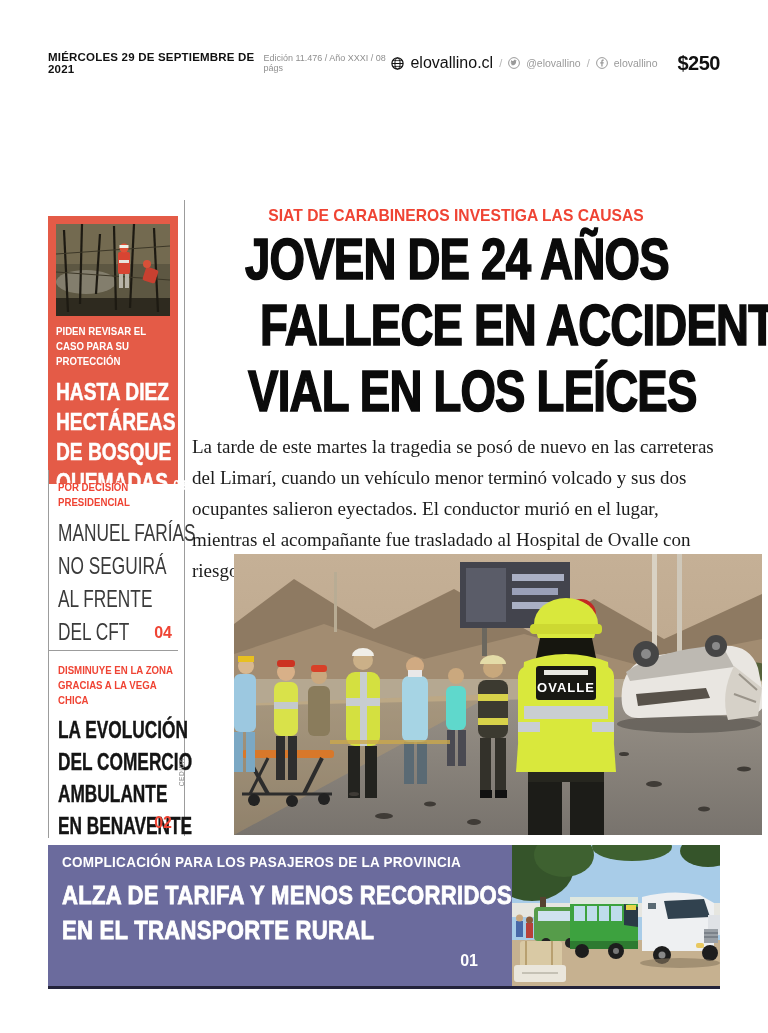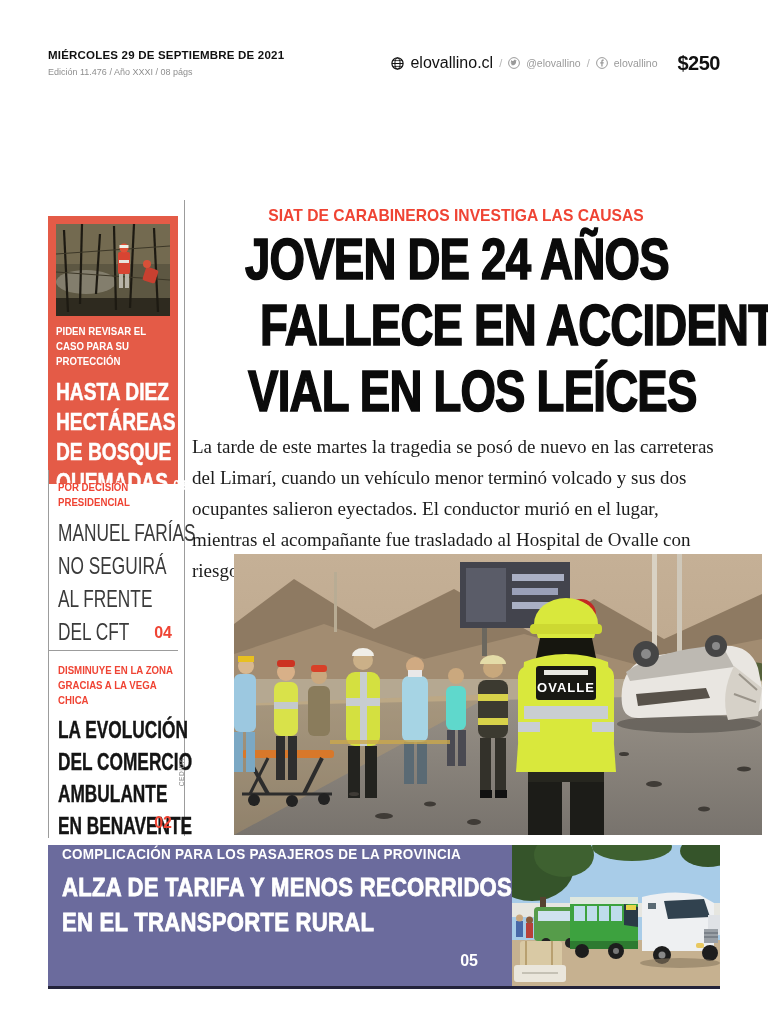--- a/index.html
+++ b/index.html
@@ -2,21 +2,21 @@
 <html><head>
 <meta charset="utf-8">
 <style>
   html,body{margin:0;padding:0;background:#ffffff;}
   .page{position:relative;width:768px;height:1033px;background:#fff;overflow:hidden;
         font-family:"Liberation Sans",sans-serif;color:#111;}
   .abs{position:absolute;}
 
   
   .topbar{left:48px;top:50px;width:672px;height:26px;display:flex;align-items:center;justify-content:space-between;}
-  .tb-left{display:flex;align-items:baseline;gap:6px;flex-direction:column;}
+  .tb-left{display:flex;align-items:baseline;gap:6px;}
   .tb-date{font-size:11.5px;font-weight:bold;letter-spacing:.2px;color:#111;}
   .tb-edition{font-size:9px;color:#8f8f8f;}
   .tb-right{display:flex;align-items:center;gap:6px;}
   .tb-site{font-size:16px;font-weight:normal;color:#111;}
   .tb-handle{font-size:10.5px;color:#9a9a9a;}
   .tb-sep{font-size:11px;color:#b5b5b5;}
   .tb-price{font-size:20px;font-weight:bold;color:#111;margin-left:14px;letter-spacing:-.5px;}
   .icn{display:inline-block;vertical-align:middle;}
 
   
@@ -56,21 +56,21 @@
   .m-headline .line span{display:inline-block;white-space:nowrap;font-size:57px;font-weight:bold;
       letter-spacing:-1px;transform:scaleX(.8);transform-origin:50% 50%;-webkit-text-stroke:1.6px #0b0b0b;}
   .m-lead{left:192px;top:431px;width:528px;font-family:"Liberation Serif",serif;
       font-size:19px;line-height:31px;color:#1c1c1c;}
   .m-lead .ref-abs{right:2px;bottom:-2px;}
   .m-photo{left:192px;top:554px;width:528px;height:281px;margin-left:42px;}
   .m-credit{left:178px;top:758px;font-size:6.5px;color:#8a8a8a;letter-spacing:.6px;
       writing-mode:vertical-rl;transform:rotate(180deg);}
 
   
-  .purple{left:48px;top:845px;width:464px;height:141px;box-sizing:border-box;padding:0 14px;position:absolute;}
+  .purple{left:48px;top:845px;width:464px;height:141px;box-sizing:border-box;padding:8px 14px;position:absolute;}
   .p-kick{color:#fff;font-weight:bold;font-size:15px;letter-spacing:.3px;display:inline-block;
       transform:scaleX(.9);transform-origin:0 50%;white-space:nowrap;}
   .p-hl{margin-top:7px;color:#fff;}
   .p-hl .hl-line{font-size:26px;font-weight:bold;line-height:35px;letter-spacing:.3px;
       transform:scaleX(.85);-webkit-text-stroke:.8px #fff;}
   .p-ref{position:absolute;right:34px;bottom:16px;color:#fff;font-weight:bold;font-size:16px;}
   .b-photo{left:512px;top:845px;width:208px;height:141px;}
   svg{display:block;}
 </style>
 </head>
@@ -334,21 +334,21 @@
     </svg>
   </div>
   <div class="abs m-credit">CEDIDA</div>
 
   <div class="purple" style="background:#6b6b9d;">
     <span class="p-kick">COMPLICACIÓN PARA LOS PASAJEROS DE LA PROVINCIA</span>
     <div class="p-hl">
       <span class="hl-line">ALZA DE TARIFA Y MENOS RECORRIDOS</span>
       <span class="hl-line">EN EL TRANSPORTE RURAL</span>
     </div>
-    <span class="p-ref">05</span>
+    <span class="p-ref">01</span>
   </div>
 
   <div class="abs b-photo">
     <svg width="208" height="141" viewBox="0 0 208 141">
       <rect width="208" height="141" fill="#a8cce8"></rect>
       <rect y="58" width="208" height="14" fill="#e6e6e0"></rect>
       <rect y="95" width="208" height="46" fill="#c6b190"></rect>
       <g>
         <ellipse cx="20" cy="22" rx="42" ry="34" fill="#35542a"></ellipse>
         <ellipse cx="52" cy="10" rx="30" ry="22" fill="#3e6130"></ellipse>

